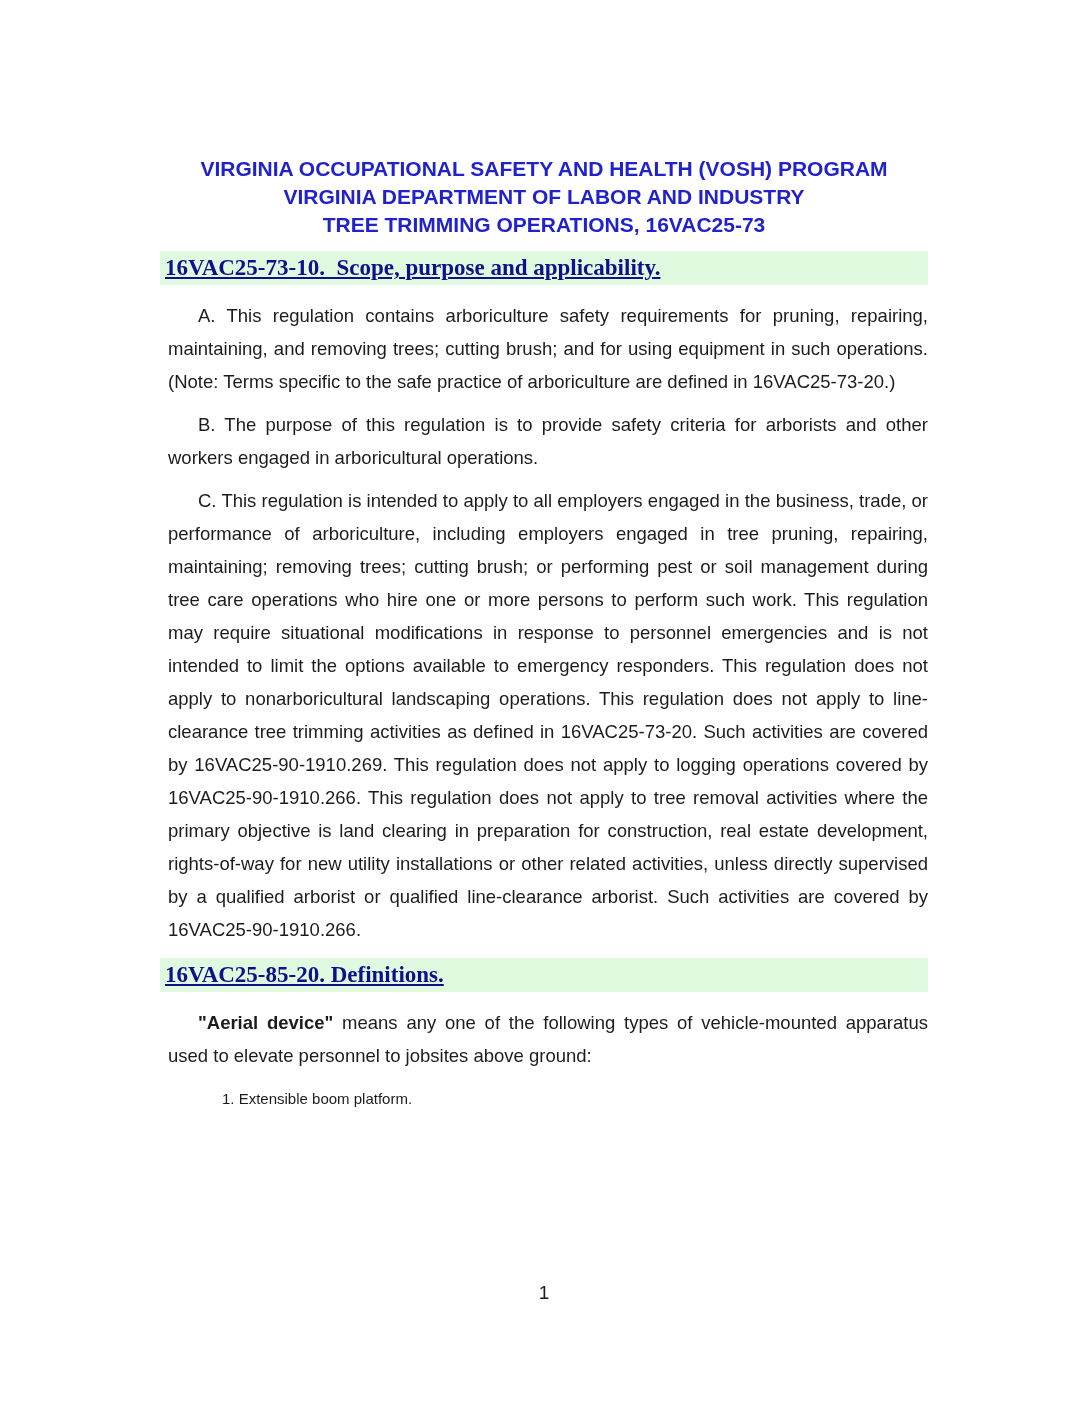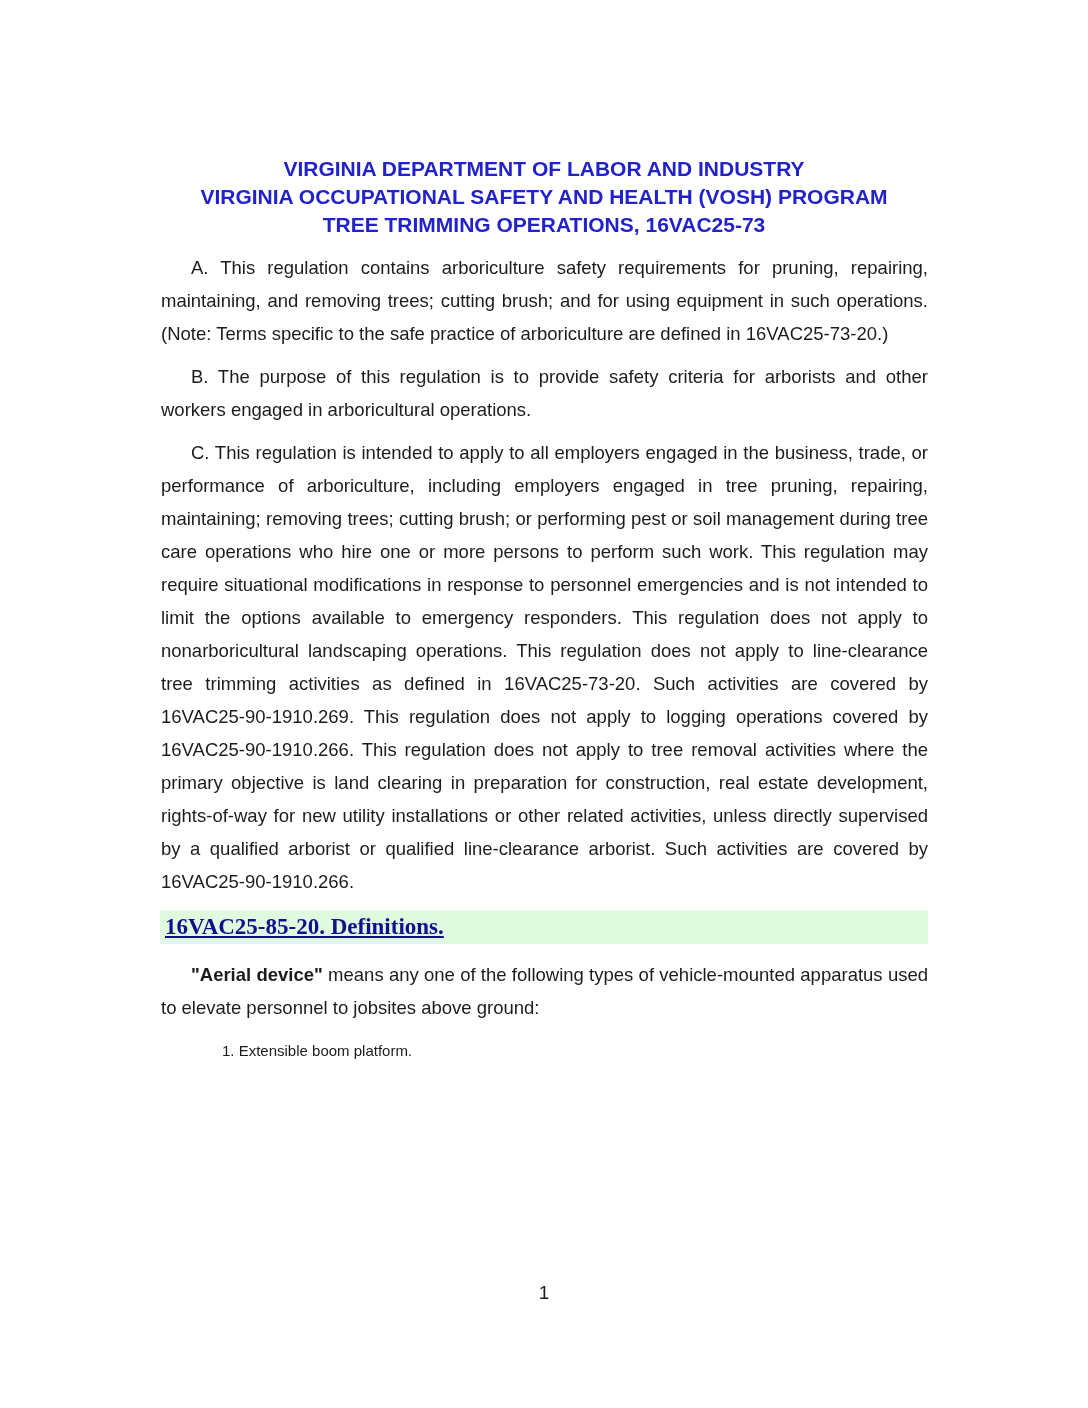--- a/index.html
+++ b/index.html
@@ -38,21 +38,21 @@
     line-height: 28px;
     color: #10108a;
     text-decoration: underline;
     white-space: pre-wrap;
   }
   .body-para {
     font-size: 18.5px;
     line-height: 33px;
     text-align: justify;
     text-indent: 30px;
-    margin: 0 0 10px 1px;
+    margin: 0 0 10px 8px;
   }
   .list-item {
     font-size: 15px;
     line-height: 33px;
     padding-left: 62px;
     margin: 0 0 10px 0;
   }
   .def-term {
     font-weight: bold;
   }
@@ -65,25 +65,28 @@
     font-size: 19px;
     color: #1c1c1c;
   }
 </style>
 </head>
 <body>
 
 <div class="page">
 
   <div class="doc-title">
+    <div>VIRGINIA OCCUPATIONAL SAFETY AND HEALTH (VOSH) PROGRAM</div>
     <div>VIRGINIA DEPARTMENT OF LABOR AND INDUSTRY</div>
-    <div>VIRGINIA OCCUPATIONAL SAFETY AND HEALTH (VOSH) PROGRAM</div>
     <div>TREE TRIMMING OPERATIONS, 16VAC25-73</div>
   </div>
 
+  <div class="section-heading">
+    <span class="heading-text">16VAC25-73-10.  Scope, purpose and applicability.</span>
+  </div>
 
   <p class="body-para">A. This regulation contains arboriculture safety requirements for pruning, repairing, maintaining, and removing trees; cutting brush; and for using equipment in such operations. (Note: Terms specific to the safe practice of arboriculture are defined in 16VAC25-73-20.)</p>
   <p class="body-para">B. The purpose of this regulation is to provide safety criteria for arborists and other workers engaged in arboricultural operations.</p>
   <p class="body-para">C. This regulation is intended to apply to all employers engaged in the business, trade, or performance of arboriculture, including employers engaged in tree pruning, repairing, maintaining; removing trees; cutting brush; or performing pest or soil management during tree care operations who hire one or more persons to perform such work. This regulation may require situational modifications in response to personnel emergencies and is not intended to limit the options available to emergency responders. This regulation does not apply to nonarboricultural landscaping operations. This regulation does not apply to line-clearance tree trimming activities as defined in 16VAC25-73-20. Such activities are covered by 16VAC25-90-1910.269. This regulation does not apply to logging operations covered by 16VAC25-90-1910.266. This regulation does not apply to tree removal activities where the primary objective is land clearing in preparation for construction, real estate development, rights-of-way for new utility installations or other related activities, unless directly supervised by a qualified arborist or qualified line-clearance arborist. Such activities are covered by 16VAC25-90-1910.266.</p>
 
   <div class="section-heading">
     <span class="heading-text">16VAC25-85-20. Definitions.</span>
   </div>
 
 

